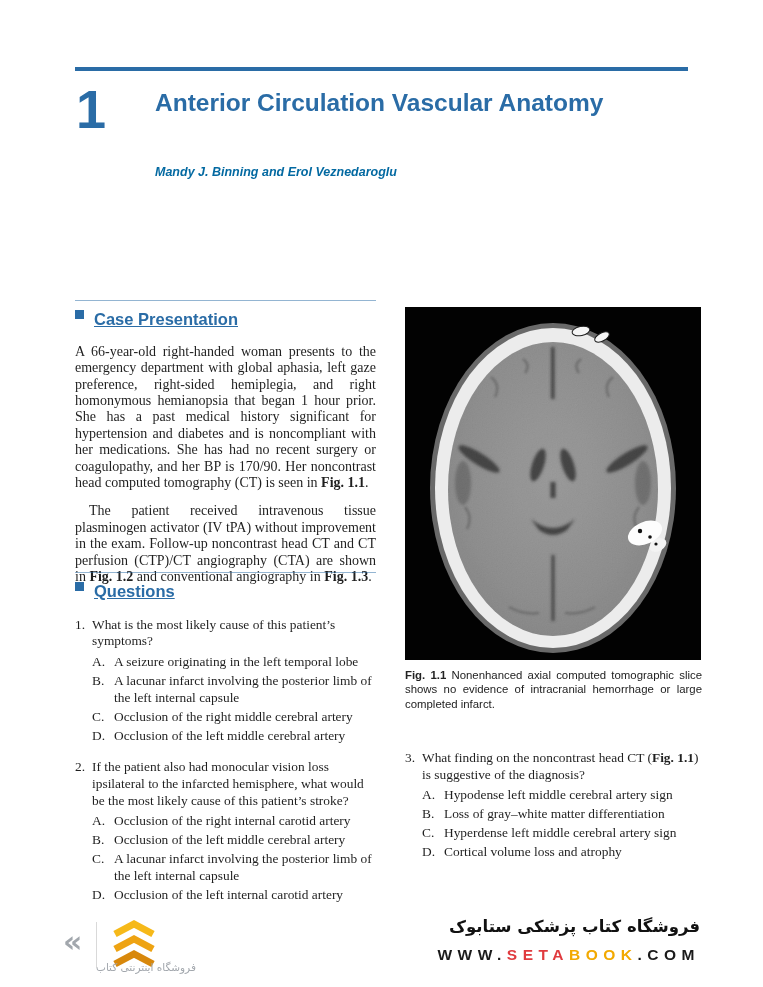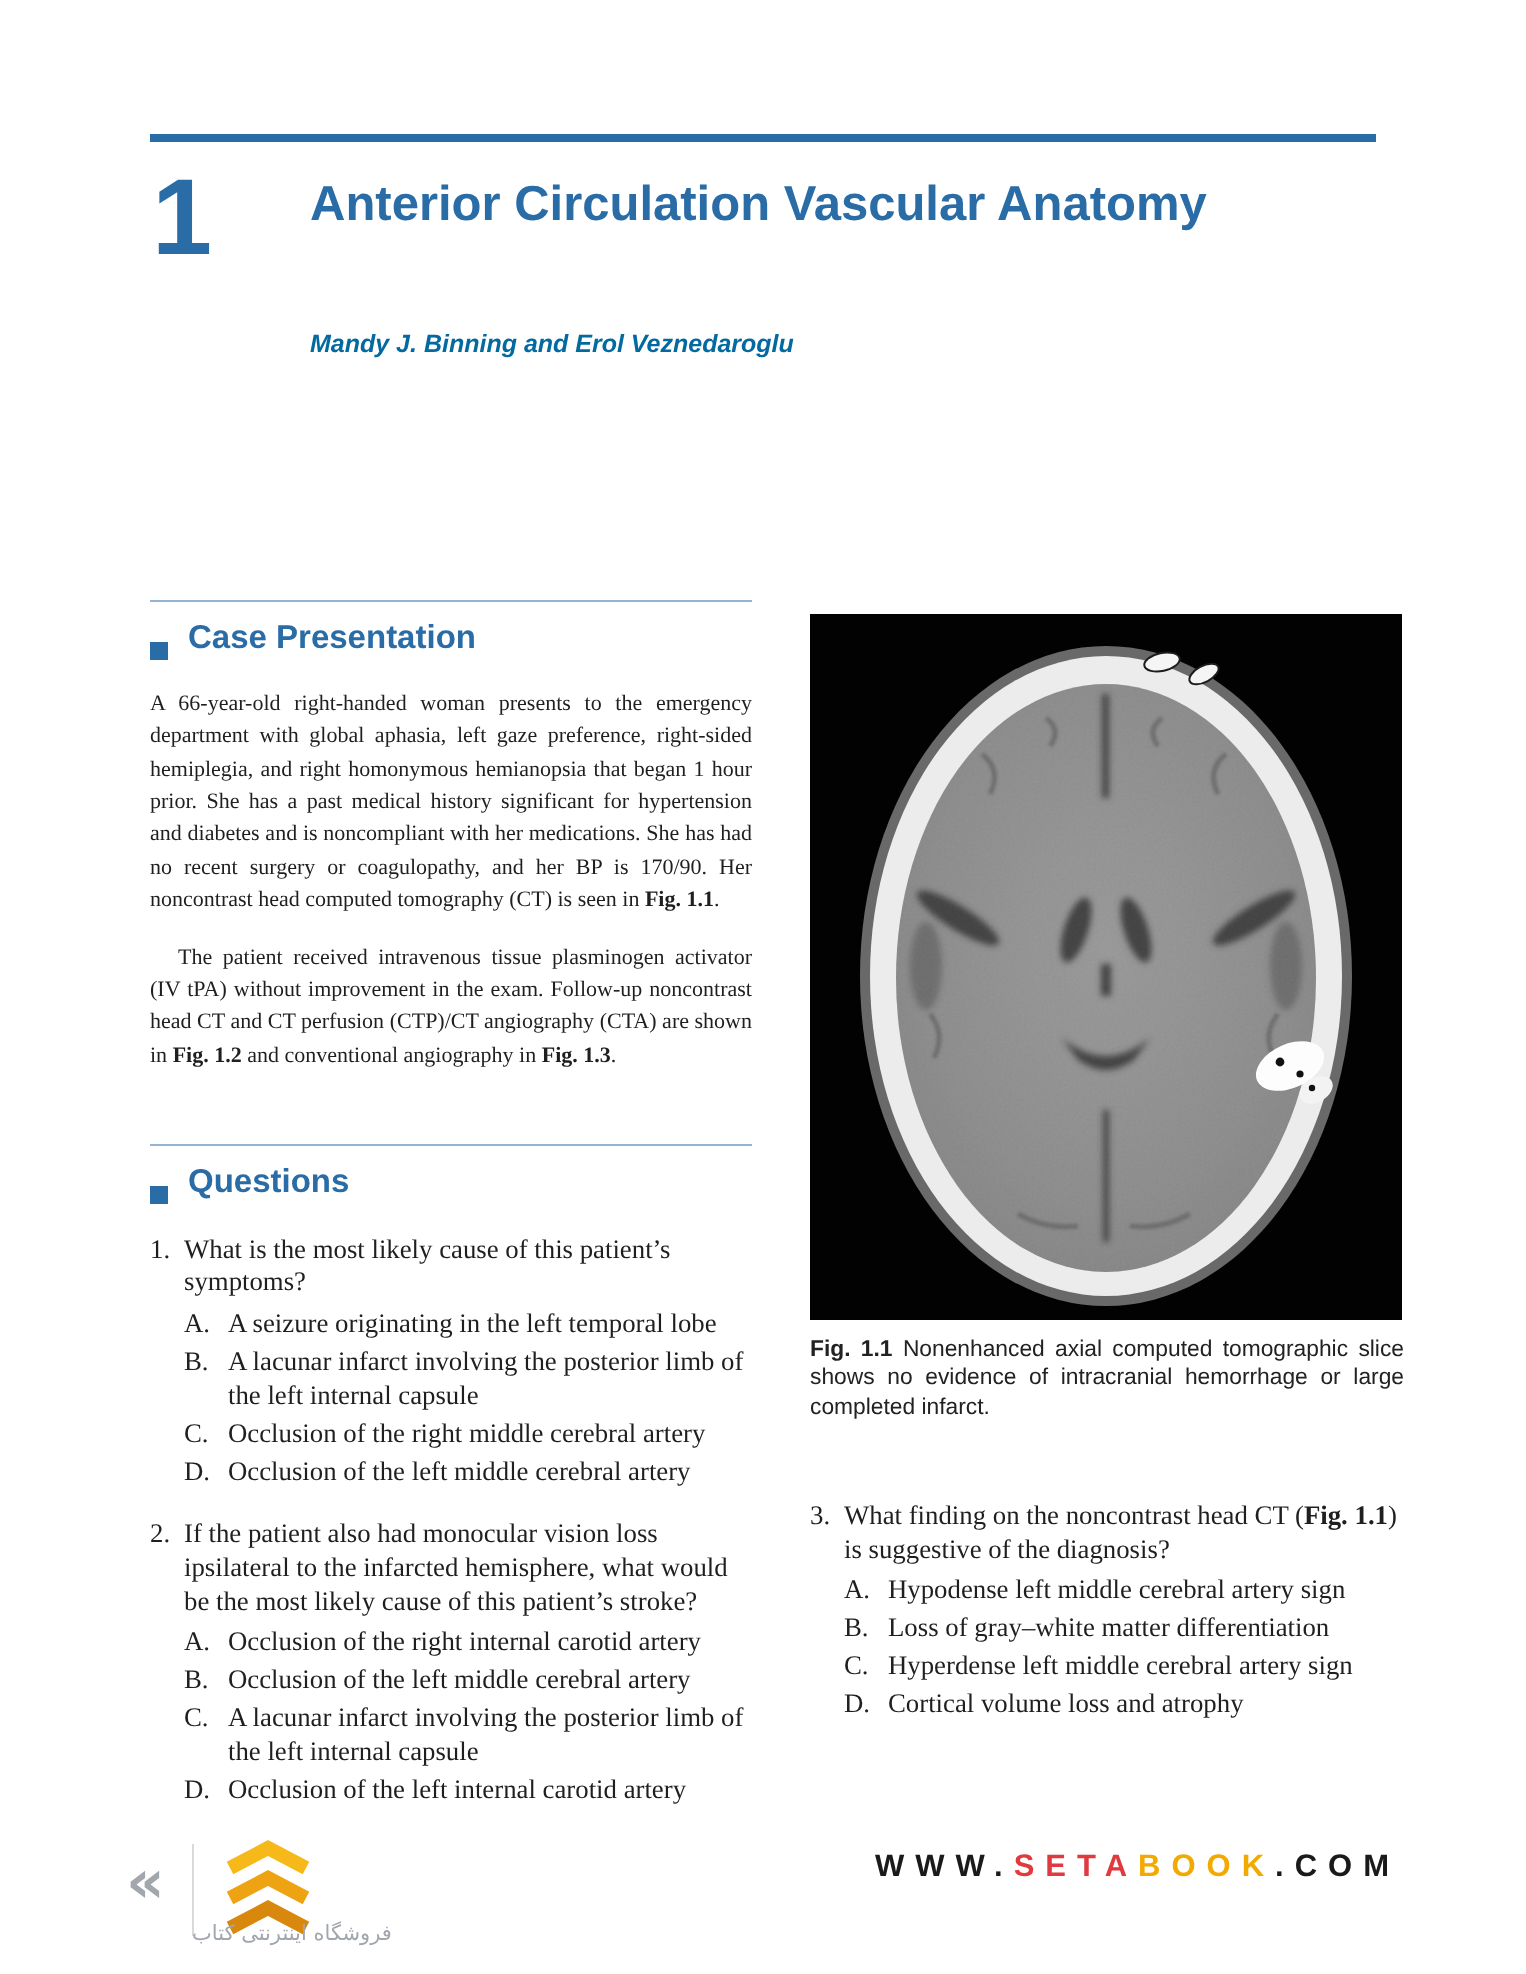--- a/index.html
+++ b/index.html
@@ -17,29 +17,29 @@
   .top-rule{position:absolute;left:75px;top:67px;width:613px;height:4px;background:var(--accent);}
   .chapter-number{position:absolute;left:76px;top:82px;
        font:700 54px/1 "Liberation Sans", sans-serif;color:var(--accent);}
   .chapter-title{position:absolute;left:155px;top:88px;width:540px;
        font:700 24.5px/1.26 "Liberation Sans", sans-serif;color:var(--accent);}
   .authors{position:absolute;left:155px;top:164px;
        font:700 12.5px/1.3 "Liberation Sans", sans-serif;font-style:italic;color:#0369a1;}
 
   
   .sec-rule{height:1px;background:rgba(42,108,166,.5);}
-  .sec-head{margin-top:9px;display:flex;align-items:flex-end;gap:10px;
-       font:700 16.5px/1.2 "Liberation Sans", sans-serif;color:var(--accent);}
+  .sec-head{margin-top:9px;display:flex;align-items:flex-start;gap:10px;
+       font:700 16.5px/1.2 "Liberation Sans", sans-serif;color:var(--accent);text-decoration:underline;}
   .sq{width:9px;height:9px;background:var(--accent);flex:none;}
 
   
   .col-left{position:absolute;left:75px;top:300px;width:301px;}
   .questions-block{position:absolute;left:75px;top:572px;width:301px;}
 
-  .body-par{margin-top:14px;font-size:11px;line-height:16.4px;text-align:justify;}
+  .body-par{margin-top:14px;font-size:14px;line-height:16.4px;text-align:justify;}
   .body-par.follow{margin-top:12px;}
   .ind{text-indent:14px;}
   .figref{font-weight:700;}
 
   
   .q{display:flex;margin-top:15px;font-size:13.4px;line-height:16.6px;}
   .q-num{width:17px;flex:none;}
   .q-body{flex:1;}
   .opts{margin-left:17px;margin-top:4px;}
   .opt{display:flex;font-size:13.4px;line-height:16.6px;margin-top:2.5px;}
@@ -239,16 +239,17 @@
     <span class="logo-divider"></span>
     <svg width="46" height="50" viewBox="0 0 46 50" aria-hidden="true">
       <polyline points="4,14 23,4 42,14" fill="none" stroke="#f6b919" stroke-width="7"></polyline>
       <polyline points="4,29 23,19 42,29" fill="none" stroke="#eea312" stroke-width="7"></polyline>
       <polyline points="4,44 23,34 42,44" fill="none" stroke="#d8880c" stroke-width="7"></polyline>
     </svg>
   </div>
   <div class="logo-sub">فروشگاه اینترنتی کتاب</div>
 
   <div class="footer-right">
+    <div class="store-title">فروشگاه کتاب پزشکی ستابوک</div>
     <div class="site-url"><span class="u-www">WWW.</span><span class="u-seta">SETA</span><span class="u-book">BOOK</span><span class="u-com">.COM</span></div>
   </div>
 
 </div>
 
 </body></html>

